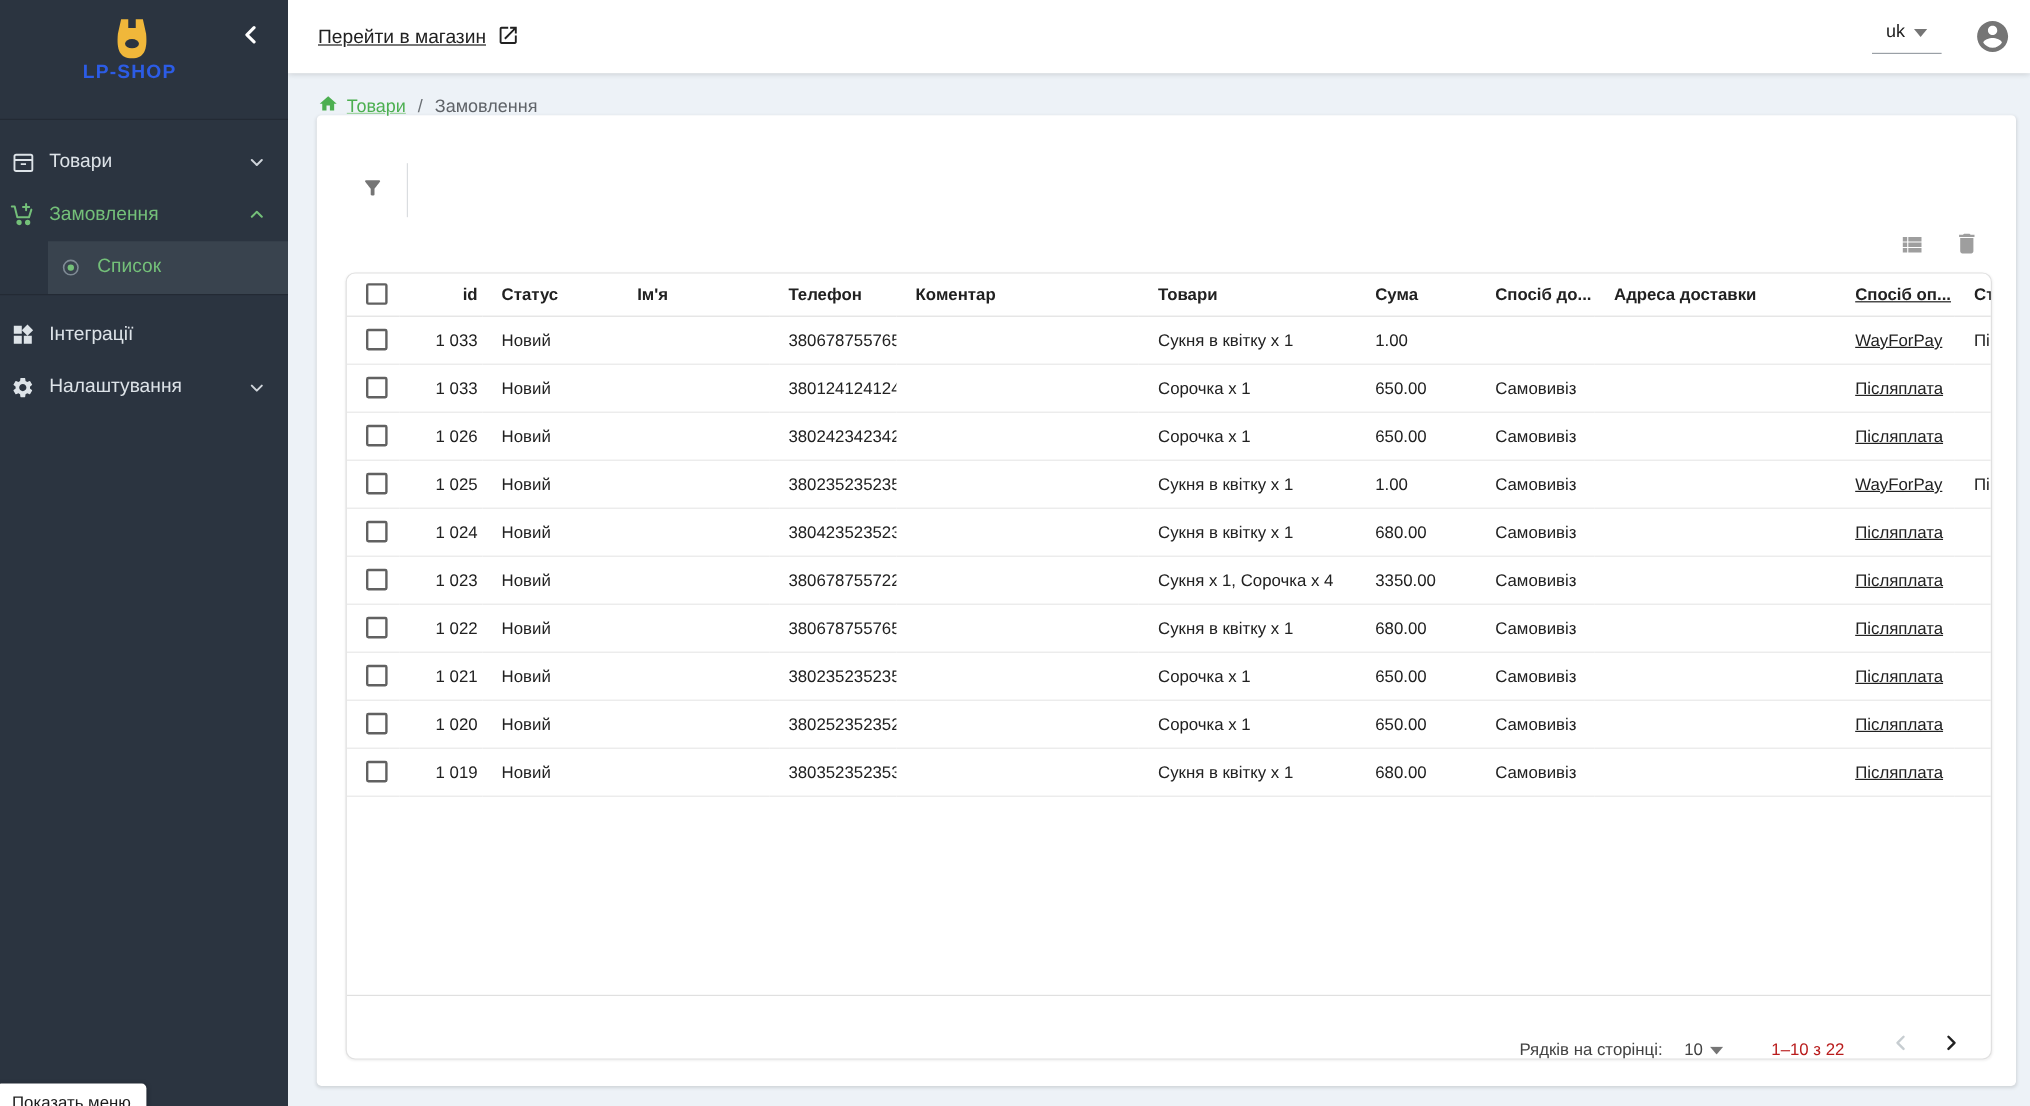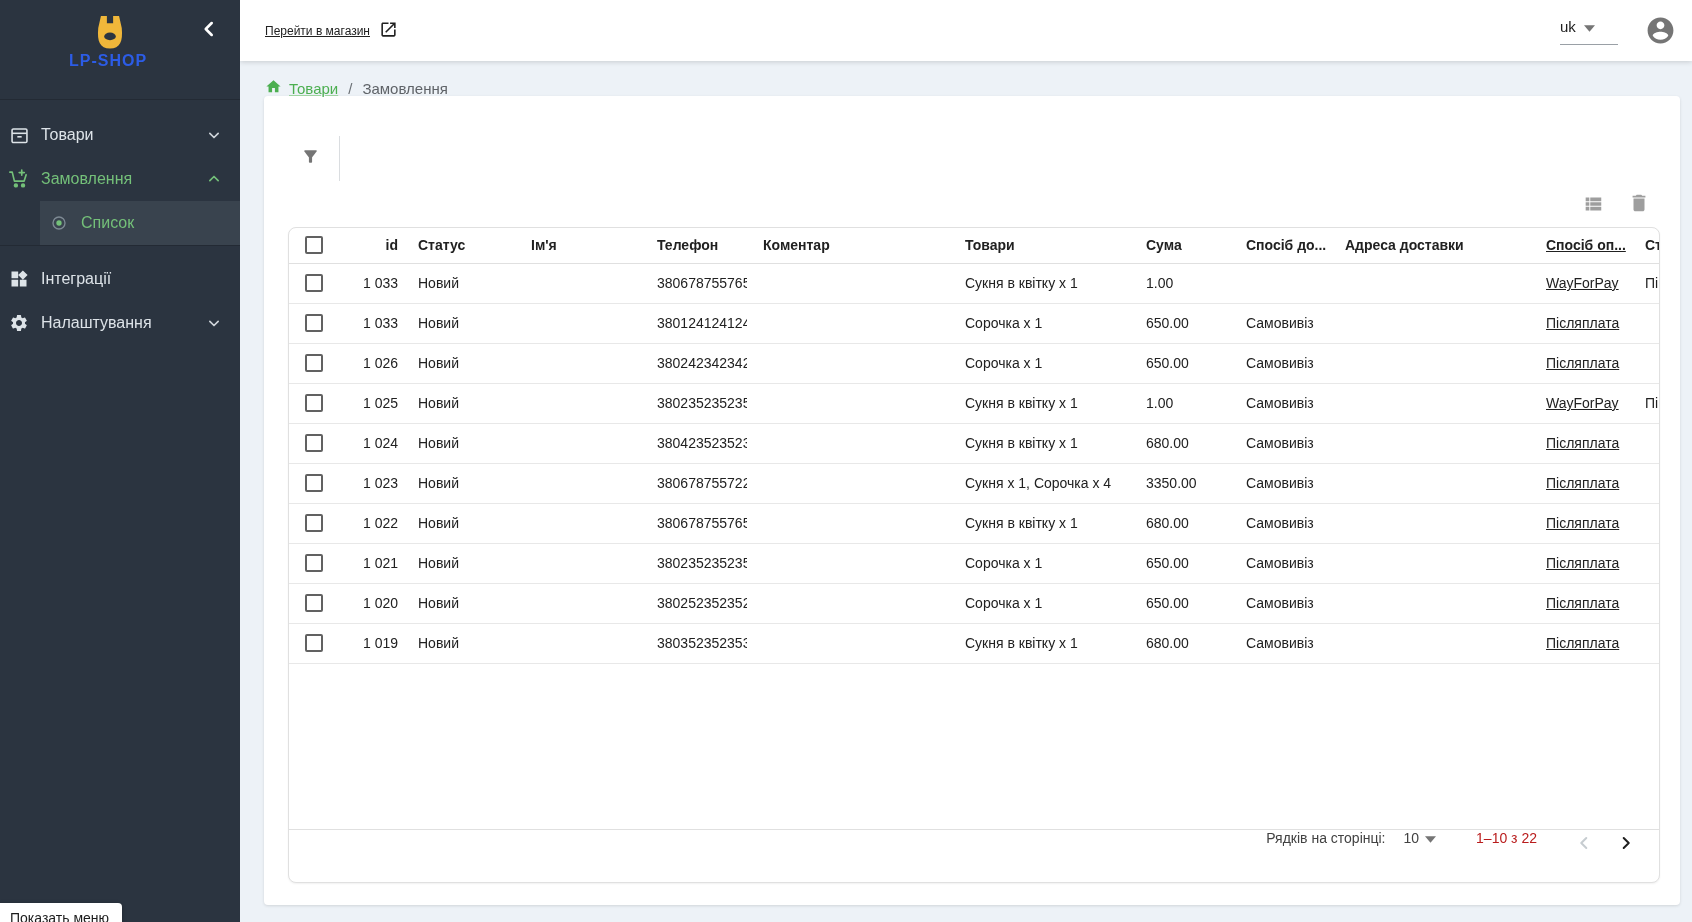--- a/index.html
+++ b/index.html
@@ -18,24 +18,24 @@
   .sb-item .chev { position:absolute; right:16px; width:20px; height:20px; }
   .sb-item.green .lbl { color:#74c079; }
   .sb-item.active { background:#39434e;margin-left:40px; }
   .sb-sec-divider { border-bottom:1px solid rgba(0,0,0,0.18); margin-top:0px; }
   .sb-items { padding-top:2px; }
   .gap12 { height:11px; }
   .menu-tooltip { position:absolute; left:-3px; top:903px; background:#fff; color:#1c1c1c; font-size:14px; padding:7px 13px; border-radius:4px; box-shadow:0 1px 4px rgba(0,0,0,0.3); white-space:nowrap; }
 
   
   .appbar { position:absolute; left:240px; top:0; width:1452px; height:61px; background:#fff; box-shadow:0 1px 5px rgba(0,0,0,0.16); z-index:4; }
-  .store-link { position:absolute; left:25px; top:20px; display:flex; align-items:center; gap:9px; font-size:12px; color:#212121; cursor:pointer; }
+  .store-link { position:absolute; left:25px; top:20px; display:flex; align-items:center; gap:9px; font-size:16px; color:#212121; cursor:pointer; }
   .store-link .txt { text-decoration:underline; font-weight:500; }
   .lang-select { position:absolute; right:74px; top:18px; width:58px; cursor:pointer; }
-  .lang-row { display:flex; align-items:center; gap:8px; justify-content:flex-start; font-size:15px; color:#212121; padding-bottom:9px; }
+  .lang-row { display:flex; align-items:center; gap:8px; justify-content:center; font-size:15px; color:#212121; padding-bottom:9px; }
   .lang-underline { border-bottom:1px solid #9aa0a6; }
   .avatar-btn { position:absolute; right:16px; top:15px; width:31px; height:31px; cursor:pointer; }
 
   
   .breadcrumb { position:absolute; left:265px; top:78px; display:flex; align-items:center; gap:10px; font-size:15px; z-index:2; }
   .bc-home { display:flex; align-items:center; gap:7px; color:#4caf50; cursor:pointer; }
   .bc-home .txt { text-decoration:underline; text-decoration-color:#9fd4a2; }
   .bc-sep { color:#6b7075; }
   .bc-current { color:#5f6368; }
 
@@ -61,21 +61,21 @@
   .c-comment { width:202px; }
   .c-products { width:181px; }
   .c-sum { width:100px; }
   .c-delivery { width:99px; }
   .c-address { width:201px; }
   .c-payment { width:99px;text-decoration:underline; }
   .c-paystatus { width:100px; }
   .cb { display:inline-block; width:18px; height:18px; border:2px solid #616161; border-radius:2px; margin-left:16px; vertical-align:middle; cursor:pointer; background:#fff; }
 
   .spacer { flex:1 1 auto; }
-  .pagination { flex:0 0 auto; height:53px; border-top:1px solid #e0e0e0; display:flex; align-items:flex-start; justify-content:flex-end; padding-right:20px; font-size:14px; color:#424242; }
+  .pagination { flex:0 0 auto; height:53px; border-top:1px solid #e0e0e0; display:flex; align-items:flex-end; justify-content:flex-end; padding-right:20px; font-size:14px; color:#424242; }
   .pg-label { margin-right:18px; }
   .pg-select { display:flex; align-items:center; gap:6px; margin-right:40px; cursor:pointer; color:#424242; }
   .pg-range { margin-right:34px; color:#b91c1c; }
   .pg-prev, .pg-next { width:26px; height:26px; display:flex; align-items:center; justify-content:center; }
   .pg-prev { margin-right:16px; }
   .pg-next { cursor:pointer; }
 </style>
 </head>
 <body>
 

